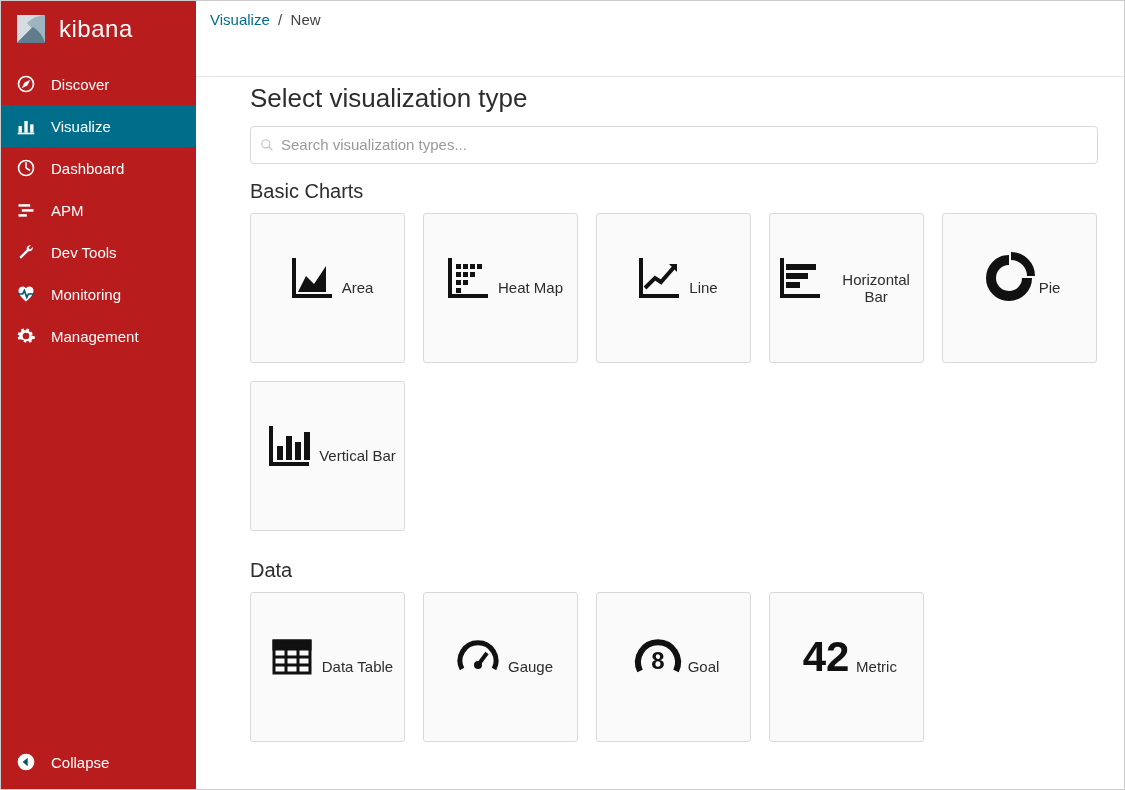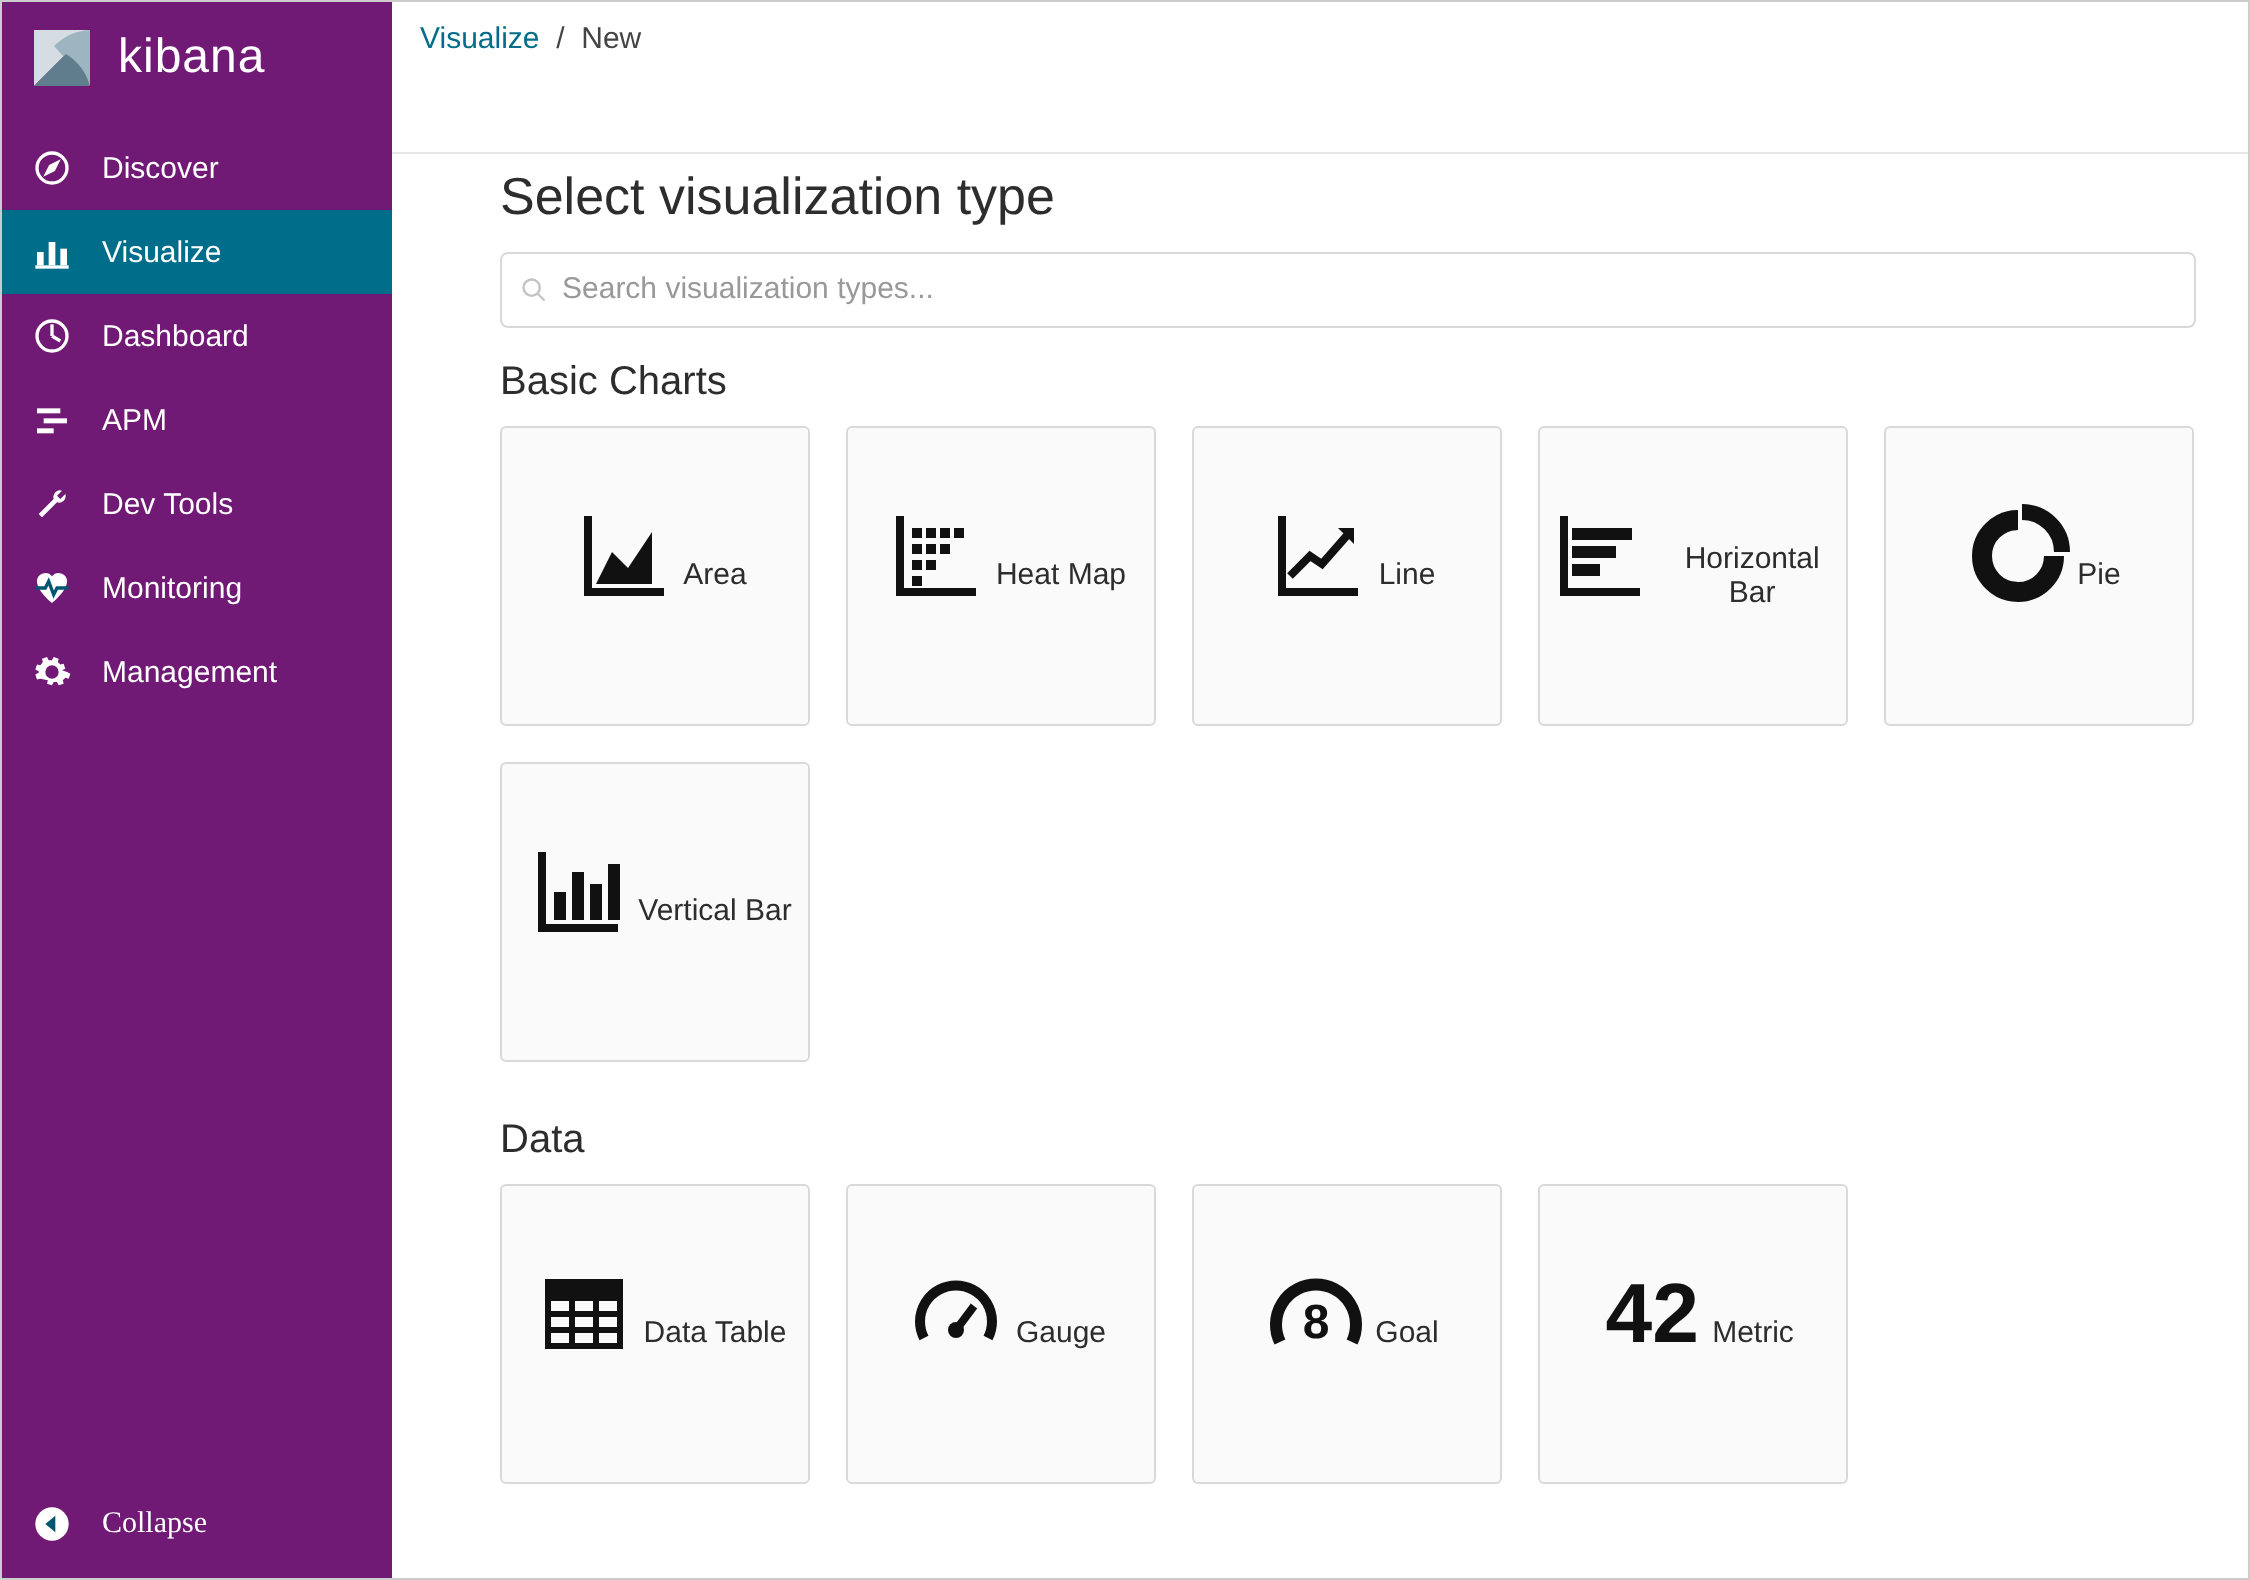--- a/index.html
+++ b/index.html
@@ -7,21 +7,21 @@
     font-family: -apple-system, BlinkMacSystemFont, "Segoe UI", Helvetica, Arial, sans-serif;
     background: #fff;
     width: 1125px;
     height: 790px;
     overflow: hidden;
     display: flex;
     border: 1px solid #ccc;
   }
   .sidebar {
     width: 195px;
-    background: #701a75;
+    background: #b91c1c;
     color: #fff;
     display: flex;
     flex-direction: column;
     flex-shrink: 0;
   }
   .logo-row {
     display: flex;
     align-items: center;
     padding: 12px 14px 18px 14px;
   }
@@ -51,21 +51,20 @@
     margin-right: 14px;
     display: flex; align-items: center; justify-content: center;
   }
   .sidebar-footer {
     padding: 10px 14px 16px 14px;
   }
   .collapse-row {
     display: flex; align-items: center;
     font-size: 15px;
     cursor: pointer;
-    font-family: Liberation Serif, serif;
   }
   .collapse-row .nav-icon { margin-right: 14px; }
 
   .main {
     flex: 1;
     display: flex;
     flex-direction: column;
     overflow: hidden;
   }
   .breadcrumbs {

